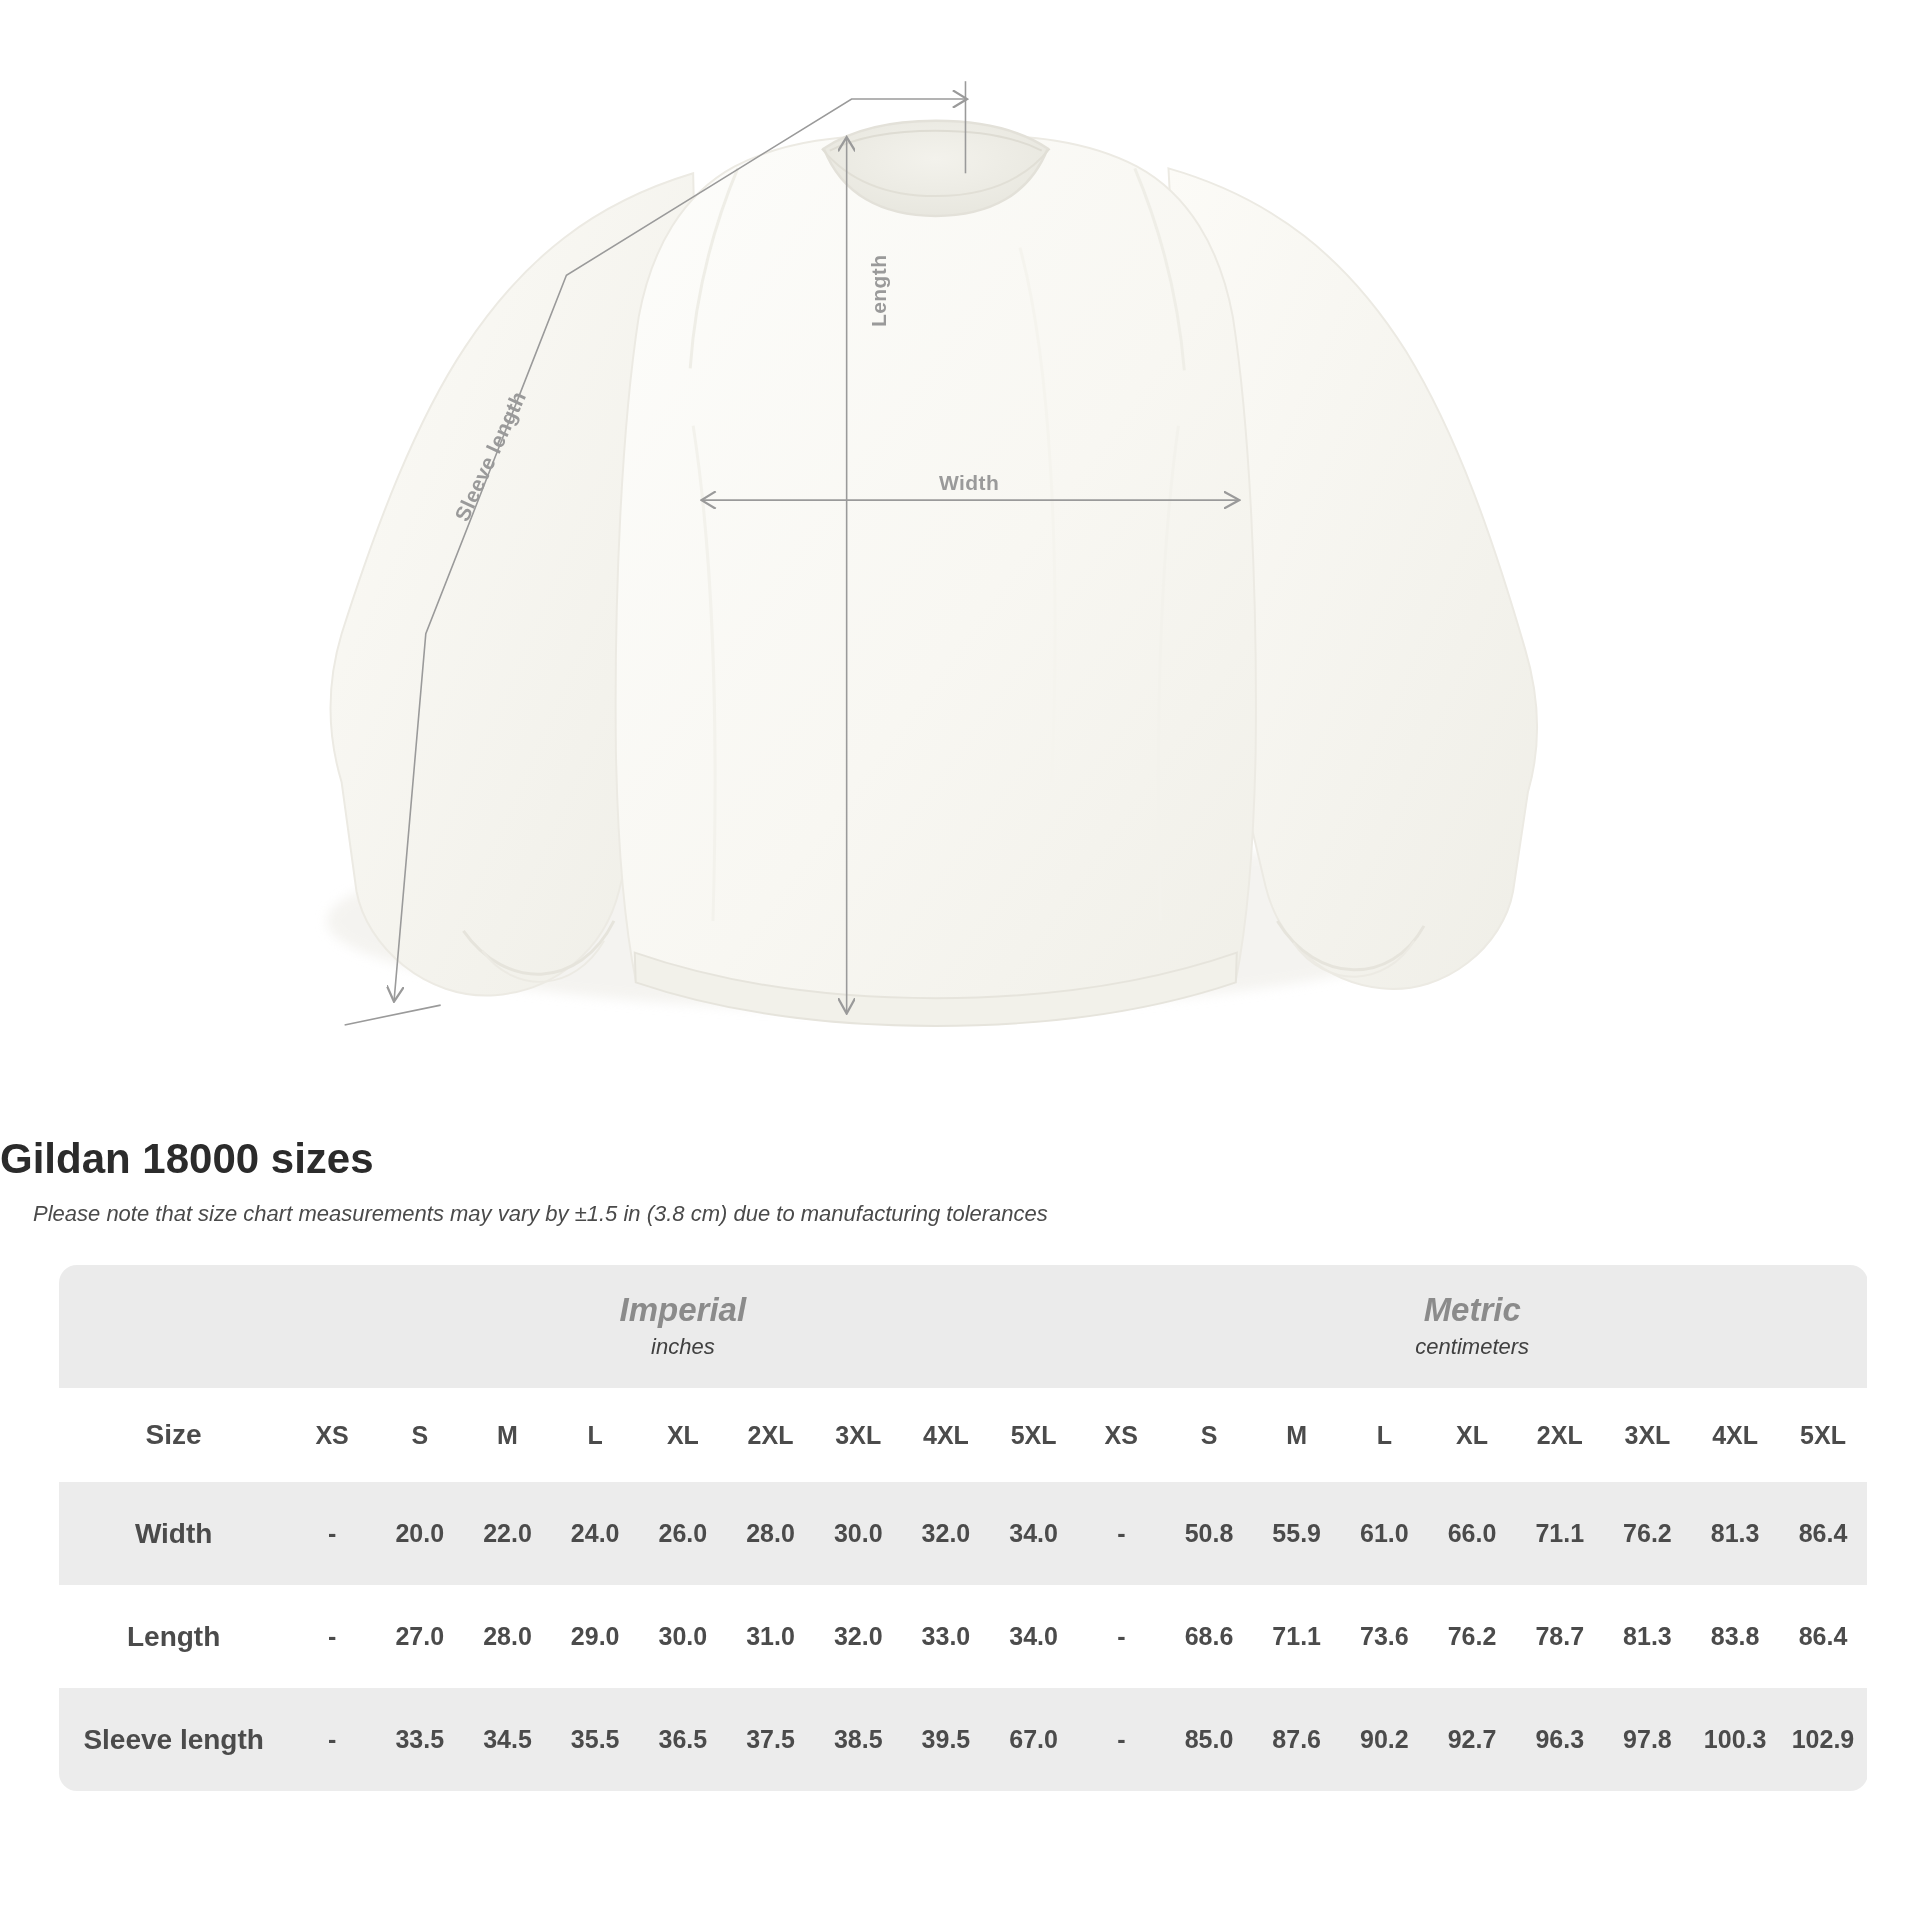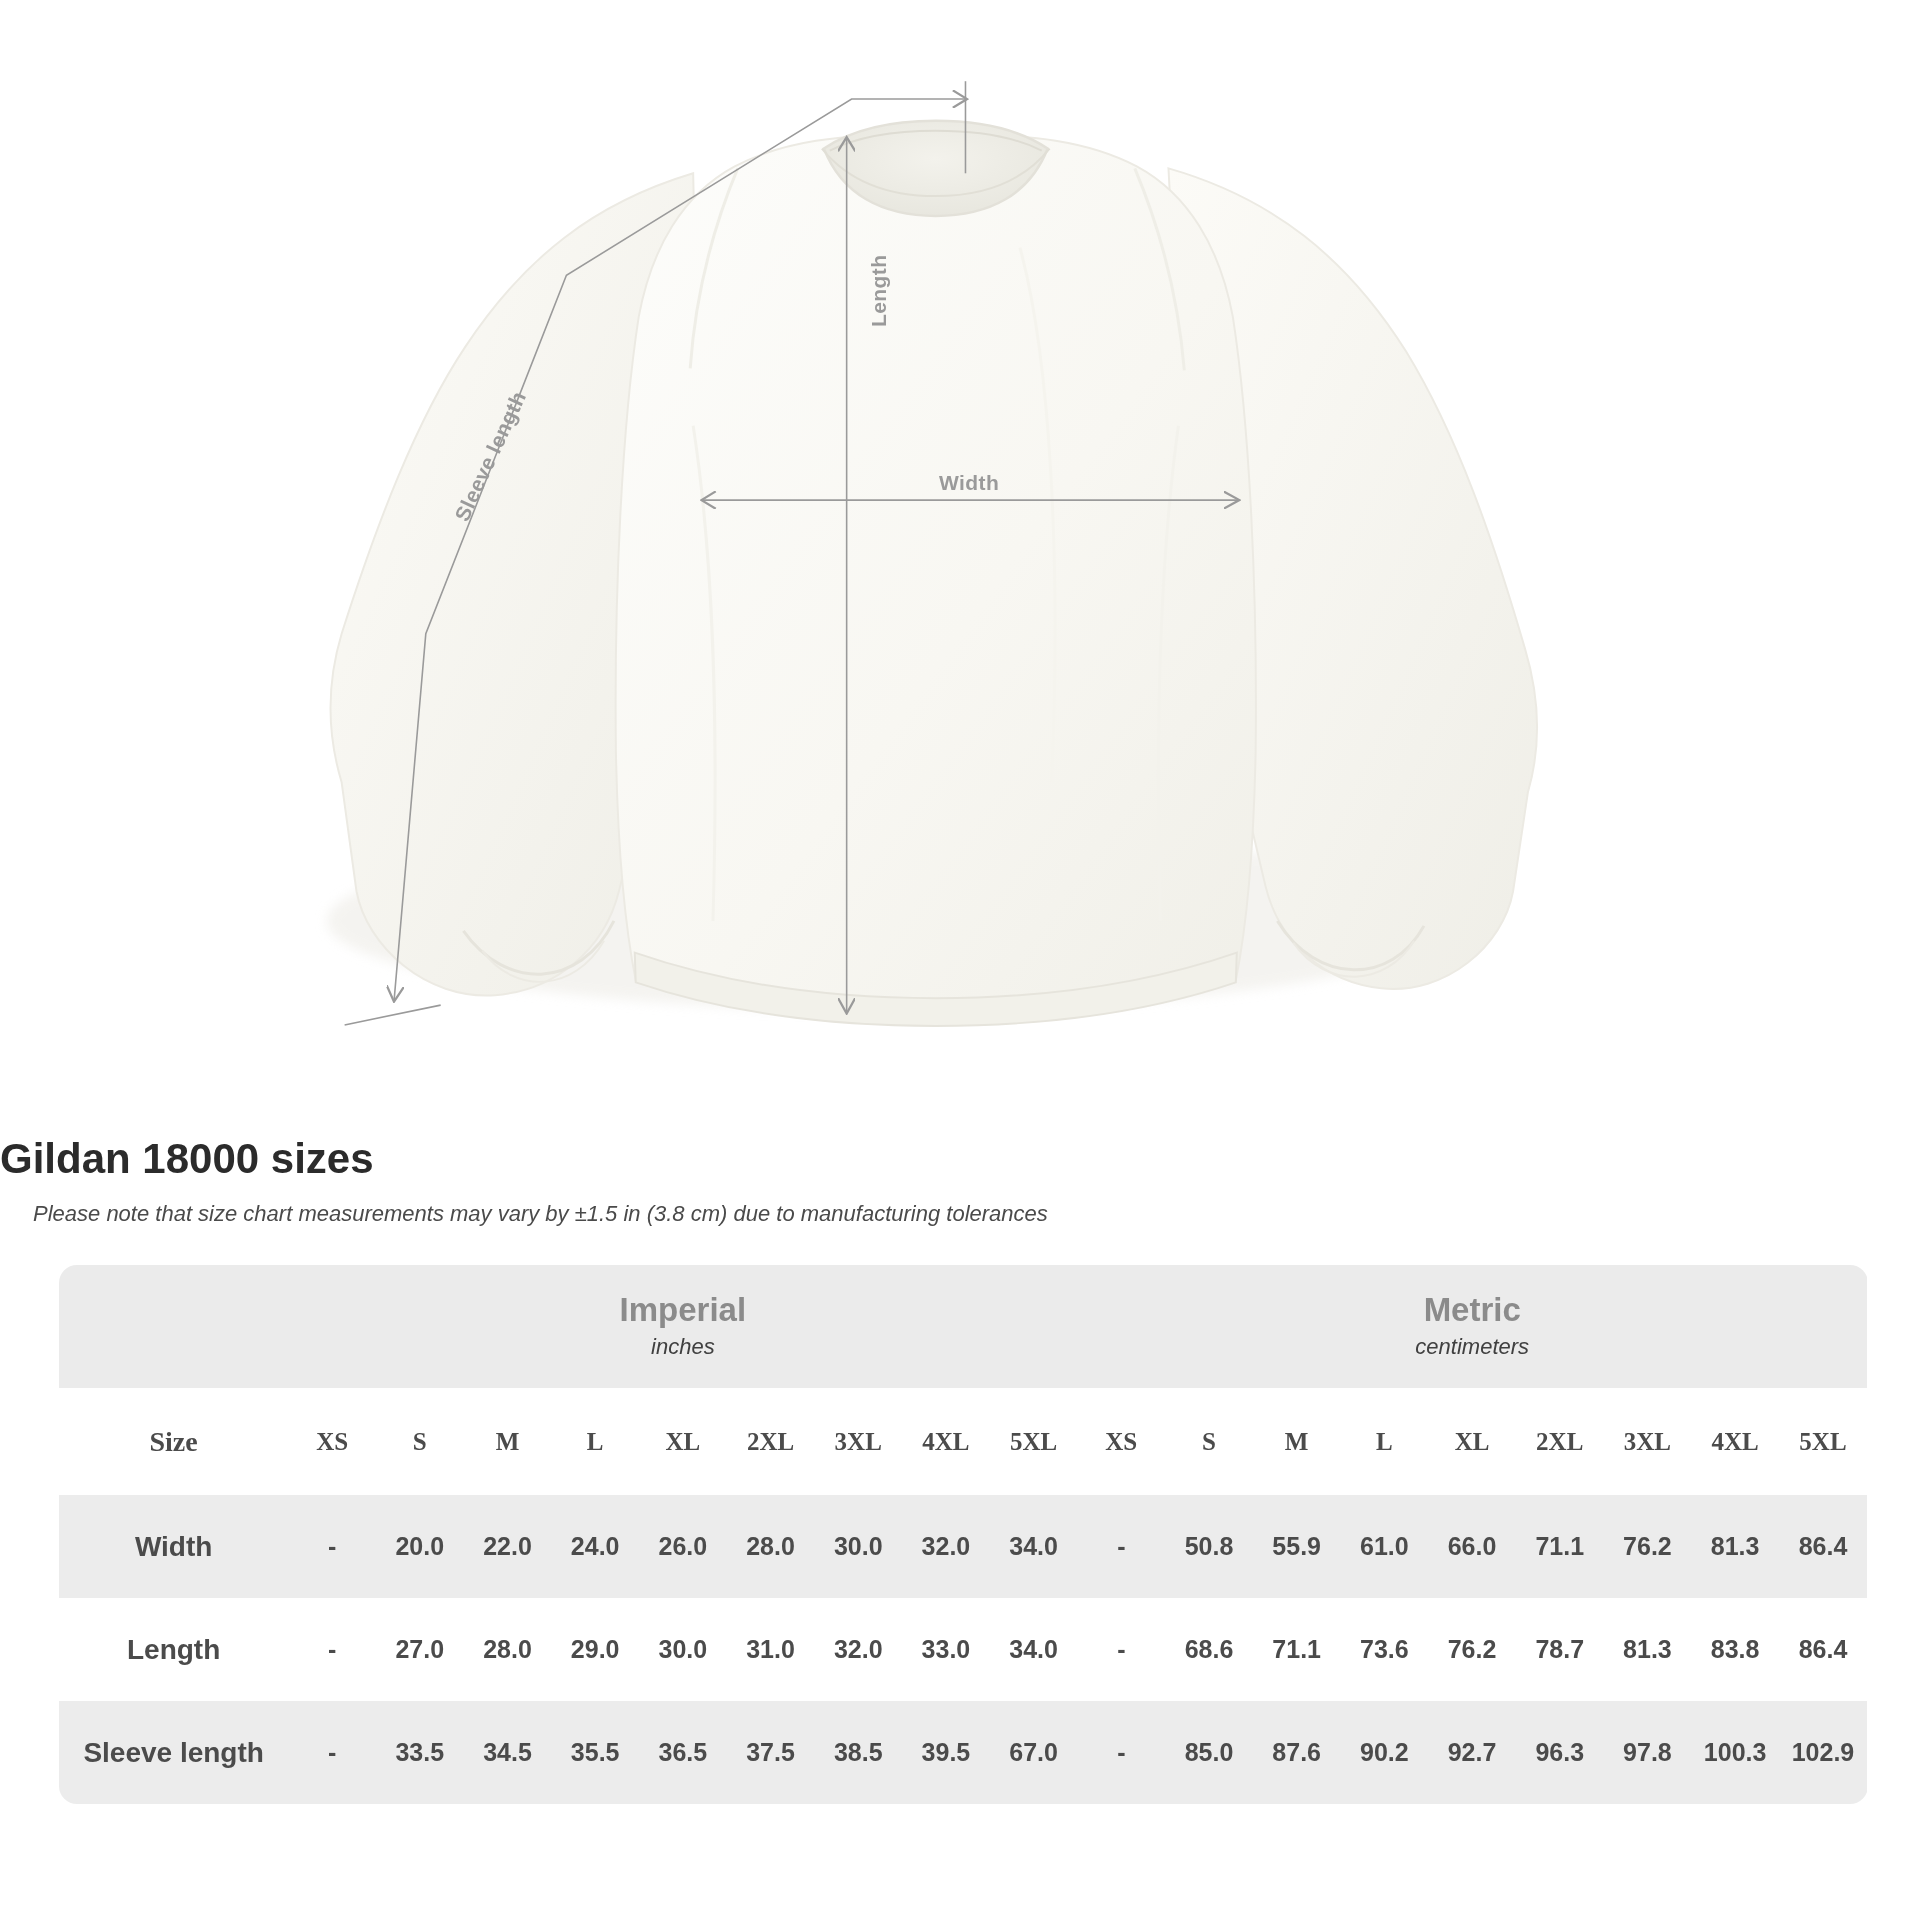--- a/index.html
+++ b/index.html
@@ -97,38 +97,38 @@
     font-weight: bold;
     padding: 0;
     border: none;
   }
   .unit-row td {
     background: #ebebeb;
     height: 123px;
   }
   .unit-row .unit-name {
     font-size: 33px;
+    font-style: italic;
     font-weight: bold;
     color: #8b8b8b;
     line-height: 1.2;
   }
   .unit-row .unit-sub {
     font-size: 22px;
     font-style: italic;
     font-weight: normal;
     color: #404040;
     line-height: 1.5;
   }
   .hdr-row td {
     background: #ffffff;
-    height: 107px;
+    height: 94px;
     font-size: 27px;
     color: #4b4b4b;
     border-left: 1px solid #e4e4e4;
-    font-family: Liberation Serif, serif;
   }
   .hdr-row td:first-child { border-left: none; }
   .hdr-row td.rowlabel { font-size: 28px; }
   .body-row td {
     height: 103px;
     border-left: 1px solid #e9e9e9;
     border-top: 1px solid #e4e4e4;
   }
   .body-row td:first-child { border-left: none; }
   .body-row.shade td { background: #ececec; }

